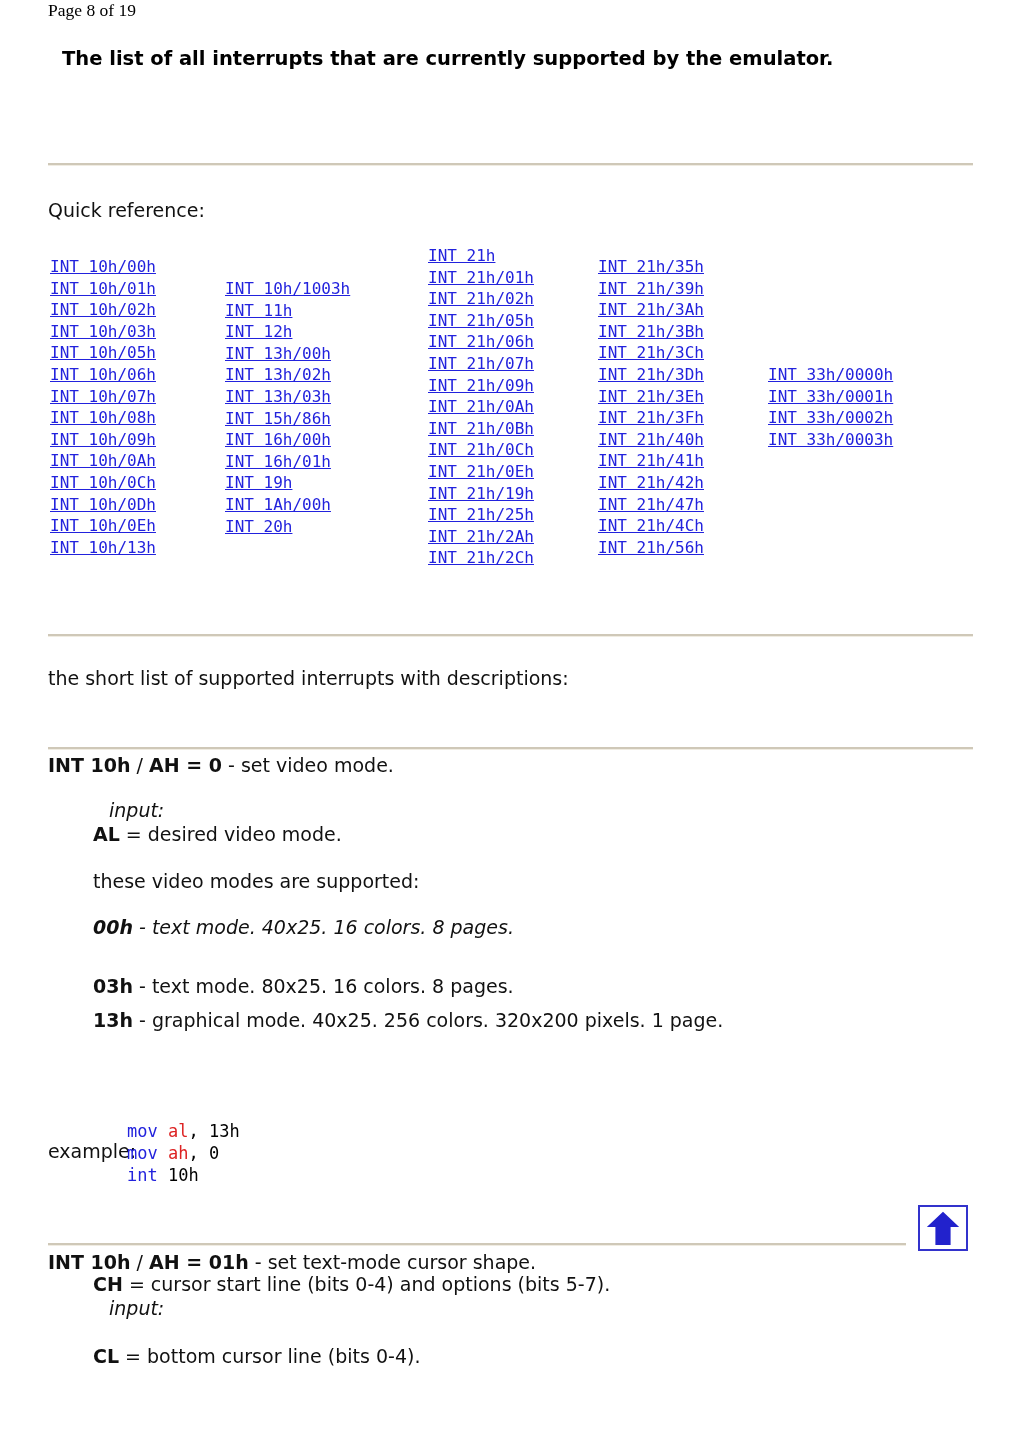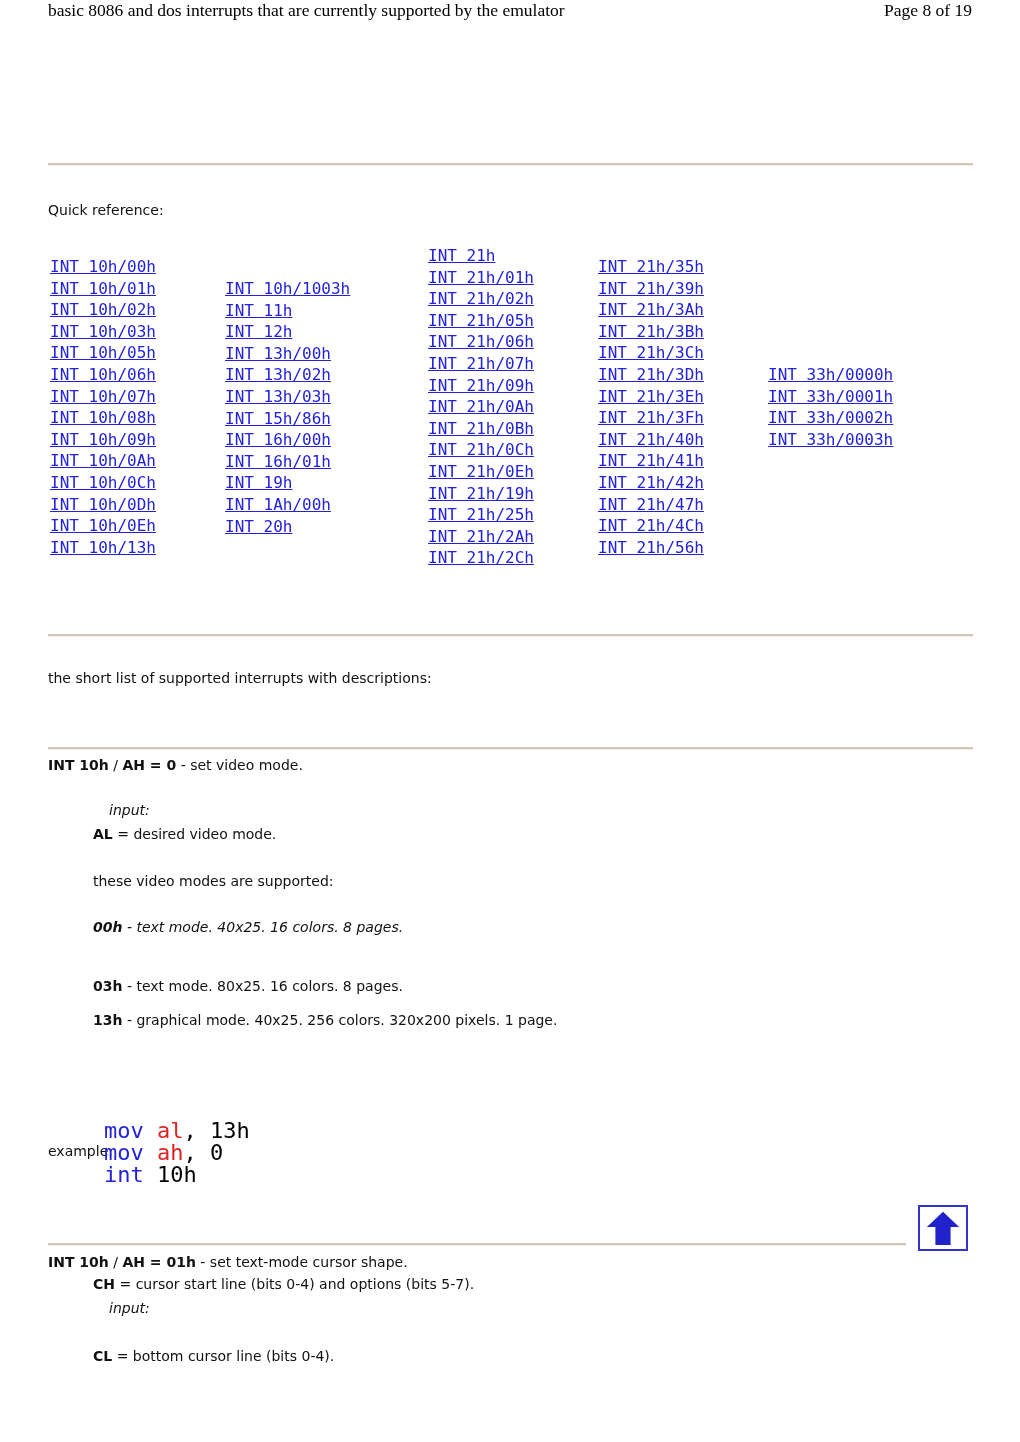--- a/index.html
+++ b/index.html
@@ -54,21 +54,21 @@
     position: absolute;
     left: 48px;
     height: 3px;
     background: linear-gradient(to bottom, #cfc8b8 0 2px, #f0ece2 2px 3px);
     border: 0;
   }
 
   
   .txt {
     position: absolute;
-    font-size: 14px;
+    font-size: 19px;
     line-height: 24px;
     color: #111;
     white-space: nowrap;
   }
   .txt.indent { left: 93px; }
   .txt.flush  { left: 48px; }
   .txt i { font-style: italic; margin-left: 16px; }
   .txt b { font-weight: bold; }
 
   
@@ -80,24 +80,24 @@
     line-height: 21.6px;
     color: #2222dd;
     text-decoration: underline;
     white-space: pre;
     width: max-content;
   }
 
   
   .codeblock {
     position: absolute;
-    left: 104px;
+    left: 127px;
     top: 1120px;
     font-family: "DejaVu Sans Mono", "Liberation Mono", monospace;
-    font-size: 22px;
+    font-size: 17px;
     line-height: 22px;
     white-space: pre;
   }
   .codeblock .kw  { color: #2222dd; }
   .codeblock .reg { color: #dd2222; }
   .codeblock .num { color: #000000; }
 
   
   .top-arrow {
     position: absolute;
@@ -108,25 +108,25 @@
     border: 2px solid #3333cc;
     background: #ffffff;
     padding: 2px;
   }
   .top-arrow svg { display: block; width: 100%; height: 100%; }
 </style>
 </head>
 <body>
 
 <div class="page-header">
-  <span>basic 8086 and dos interrupts that are currently supported by the emulator</span>
   <span>Page 8 of 19</span>
 </div>
 
 <div class="title-block">
+  <span class="headline">The list of all interrupts that are currently supported by the emulator.</span>
 </div>
 
 <hr class="hr" style="top:155px; width:925px;">
 
 <div class="txt flush" style="top:198px;">Quick reference:</div>
 
 <div class="qr" id="qr-col-0" style="left:50px; top:256px;">
     <a href="#">INT 10h/00h</a>
     <a href="#">INT 10h/01h</a>
     <a href="#">INT 10h/02h</a>

